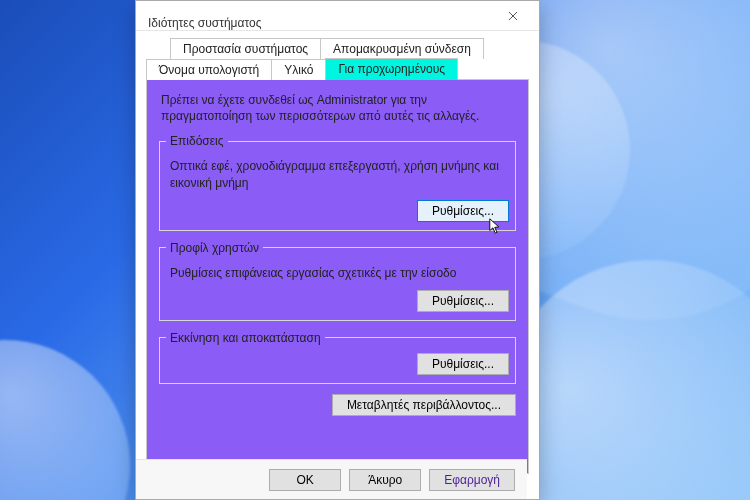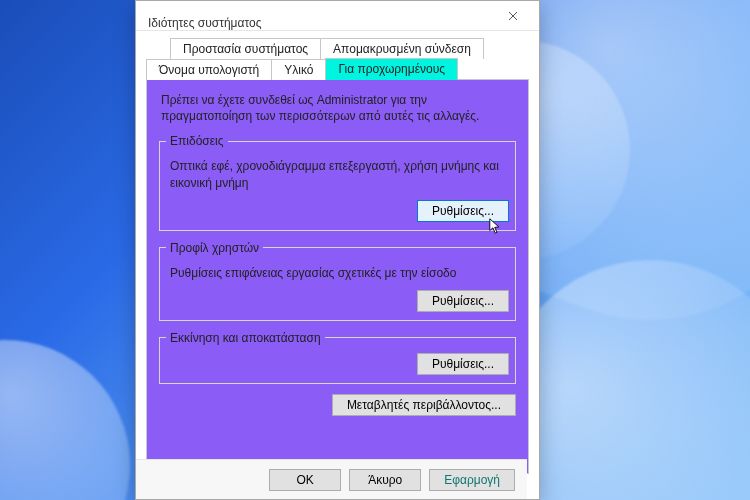--- a/index.html
+++ b/index.html
@@ -60,21 +60,21 @@
   legend { padding: 0 4px; color:#222; font-size:12px; }
   .group-desc { color:#222; line-height:1.4; margin: 2px 4px 8px; }
   .btnrow { display:flex; justify-content:flex-end; }
 
   button.win {
     border:1px solid #adadad; background:#e1e1e1;
     padding: 3px 14px; font-size:12px; font-family:inherit;
     min-width: 86px;
   }
   button.win.highlight { border:1px solid #0078d4; background:#e5f1fb; }
-  button.win[disabled] { color:#0f766e; }
+  button.win[disabled] { color:#4c1d95; }
 
   .envrow { display:flex; justify-content:flex-end; margin-top: 2px; }
   .envrow button { min-width: 170px; }
 
   .footer {
     position:absolute; bottom:0; left:0; right:12px;
     height:40px; border-top:1px solid #e6e6e6;
     display:flex; justify-content:flex-end; align-items:center;
     padding-right:12px; gap:8px; background:#f7f7f7;
   }

